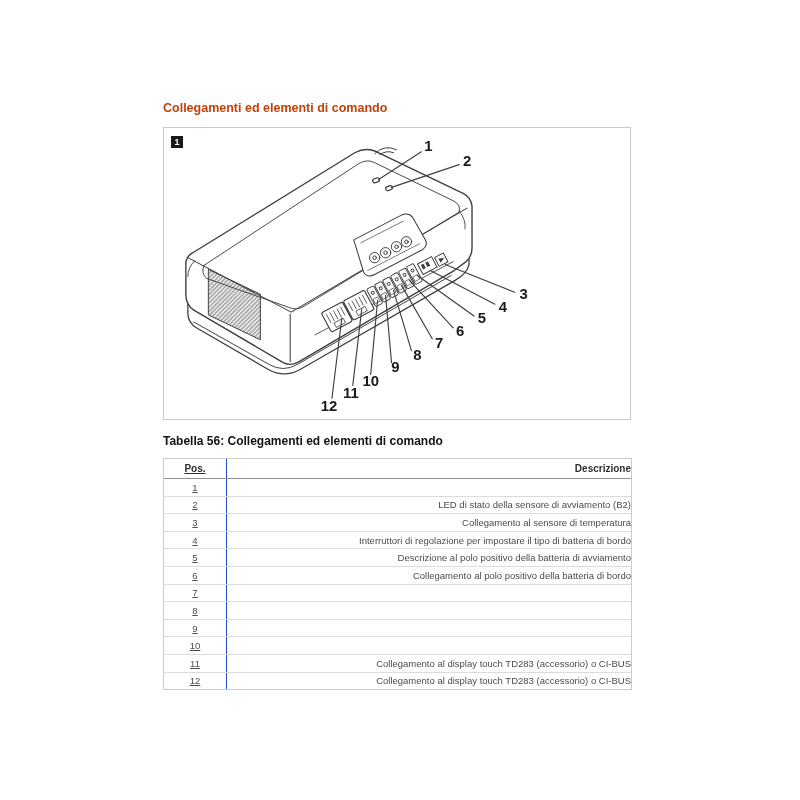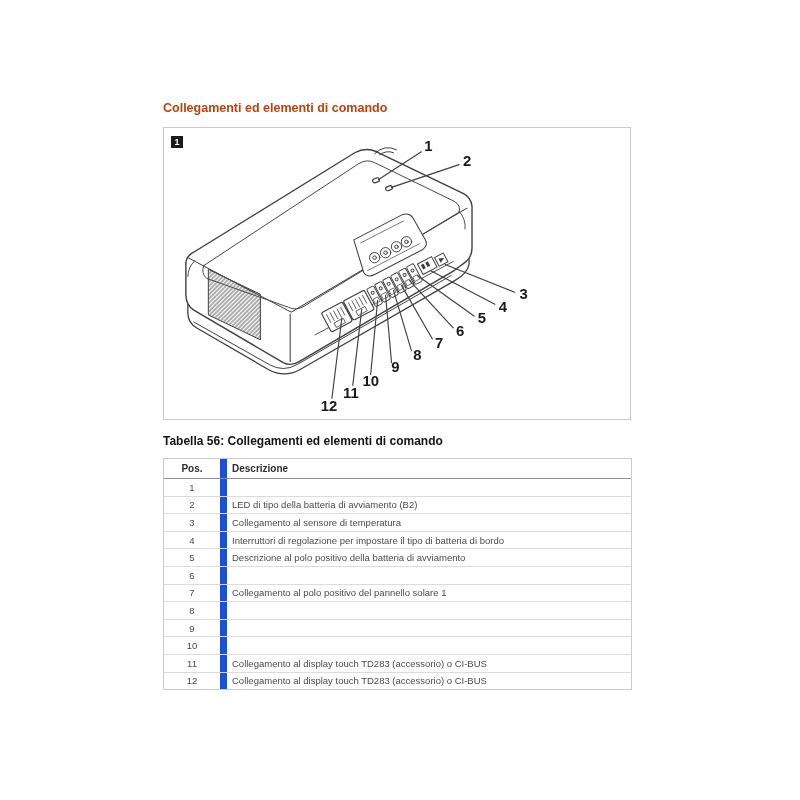--- a/index.html
+++ b/index.html
@@ -35,23 +35,23 @@
     display:flex; height:19px; align-items:center;
     font-weight:700; color:#2e2e2e; font-size:10px;
     border-bottom:1px solid #8f8f8f;
   }
   .tbody .trow {
     display:flex; height:16.6px; align-items:center;
   }
   .tbody .trow + .trow { border-top:1px solid #dcdcdc; }
   .cell-pos {
     width:63px; align-self:stretch; display:flex; align-items:center;
-    justify-content:center; border-right:7px solid #1d4ed8; box-sizing:border-box;
-  }
-  .cell-desc { flex:1; padding-left:5px; white-space:nowrap; overflow:hidden; }
+    justify-content:center; border-right:1px solid #1d4ed8; box-sizing:border-box;text-decoration:underline;
+  }
+  .cell-desc { flex:1; padding-left:5px; white-space:nowrap; overflow:hidden;text-align:right; }
 </style>
 </head>
 <body>
 
 <div class="page-title">Collegamenti ed elementi di comando</div>
 
 <div class="figure-box">
   <div class="fig-label">1</div>
 
   <svg class="device" viewBox="0 0 469 294" preserveAspectRatio="none">
@@ -196,40 +196,40 @@
   <div class="thead">
     <div class="cell-pos">Pos.</div>
     <div class="cell-desc">Descrizione</div>
   </div>
   <div class="tbody">
       <div class="trow">
         <div class="cell-pos">1</div>
       </div>
       <div class="trow">
         <div class="cell-pos">2</div>
-        <div class="cell-desc">LED di tipo della batteria di avviamento (B2)</div>
+        <div class="cell-desc">LED di stato della sensore di avviamento (B2)</div>
       </div>
       <div class="trow">
         <div class="cell-pos">3</div>
         <div class="cell-desc">Collegamento al sensore di temperatura</div>
       </div>
       <div class="trow">
         <div class="cell-pos">4</div>
         <div class="cell-desc">Interruttori di regolazione per impostare il tipo di batteria di bordo</div>
       </div>
       <div class="trow">
         <div class="cell-pos">5</div>
         <div class="cell-desc">Descrizione al polo positivo della batteria di avviamento</div>
       </div>
       <div class="trow">
         <div class="cell-pos">6</div>
+        <div class="cell-desc">Collegamento al polo positivo della batteria di bordo</div>
       </div>
       <div class="trow">
         <div class="cell-pos">7</div>
-        <div class="cell-desc">Collegamento al polo positivo del pannello solare 1</div>
       </div>
       <div class="trow">
         <div class="cell-pos">8</div>
       </div>
       <div class="trow">
         <div class="cell-pos">9</div>
       </div>
       <div class="trow">
         <div class="cell-pos">10</div>
       </div>

